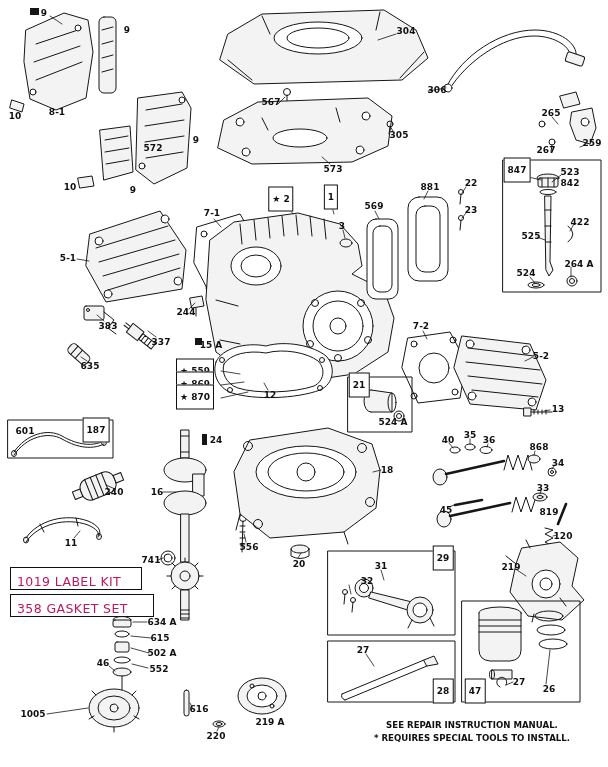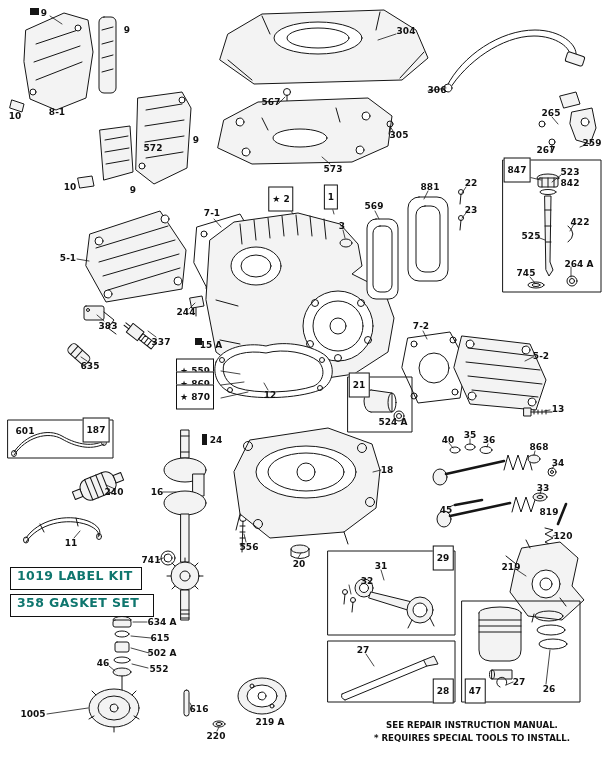--- a/index.html
+++ b/index.html
@@ -11,22 +11,22 @@
   #art .f0{fill:#ffffff}
   #art .f1{fill:#f3f3f3}
   #art .fb{fill:#161616;stroke:none}
   #art .w3{stroke-width:2.6}
   #art .ld{stroke-width:0.8}
   #callout-layer{position:absolute;left:0;top:0;width:608px;height:767px;}
   .callout{position:absolute;transform:translate(-50%,-50%);font-size:9px;font-weight:bold;
            white-space:nowrap;line-height:1;color:#101010;}
   .callout.boxed{border:1px solid #101010;background:#ffffff;padding:7px 3px;}
   .legend-box{position:absolute;border:1.5px solid #101010;background:#ffffff;display:flex;
-              align-items:flex-start;padding:0 6px;font-weight:bold;font-size:12.5px;
-              letter-spacing:0.4px;color:#0f766e;}
+              align-items:flex-end;padding:0 6px;font-weight:normal;font-size:12.5px;
+              letter-spacing:0.4px;color:#be185d;}
   #label-kit-box{left:10px;top:567px;width:118px;height:21px;}
   #gasket-set-box{left:10px;top:594px;width:130px;height:21px;}
   #footnote{position:absolute;left:347px;top:719px;width:250px;text-align:center;
             font-size:8.6px;font-weight:bold;line-height:1.5;color:#101010;}
 </style>
 </head>
 <body>
 
 <div class="canvas">
 
@@ -406,21 +406,21 @@
       <span class="callout" style="left: 399px; top: 135px;">305</span>
       <span class="callout" style="left: 333px; top: 169px;">573</span>
       <span class="callout" style="left: 551px; top: 113px;">265</span>
       <span class="callout" style="left: 546px; top: 150px;">267</span>
       <span class="callout" style="left: 592px; top: 143px;">259</span>
       <span class="callout boxed" style="left: 517px; top: 170px;">847</span>
       <span class="callout" style="left: 570px; top: 172px;">523</span>
       <span class="callout" style="left: 570px; top: 183px;">842</span>
       <span class="callout" style="left: 531px; top: 236px;">525</span>
       <span class="callout" style="left: 580px; top: 222px;">422</span>
-      <span class="callout" style="left: 526px; top: 273px;">745</span>
+      <span class="callout" style="left: 526px; top: 273px;">524</span>
       <span class="callout" style="left: 579px; top: 264px;">264 A</span>
       <span class="callout" style="left: 68px; top: 258px;">5-1</span>
       <span class="callout" style="left: 212px; top: 213px;">7-1</span>
       <span class="callout boxed" style="left: 281px; top: 199px;">★ 2</span>
       <span class="callout boxed" style="left: 331px; top: 197px;">1</span>
       <span class="callout" style="left: 342px; top: 226px;">3</span>
       <span class="callout" style="left: 374px; top: 206px;">569</span>
       <span class="callout" style="left: 430px; top: 187px;">881</span>
       <span class="callout" style="left: 471px; top: 183px;">22</span>
       <span class="callout" style="left: 471px; top: 210px;">23</span>

